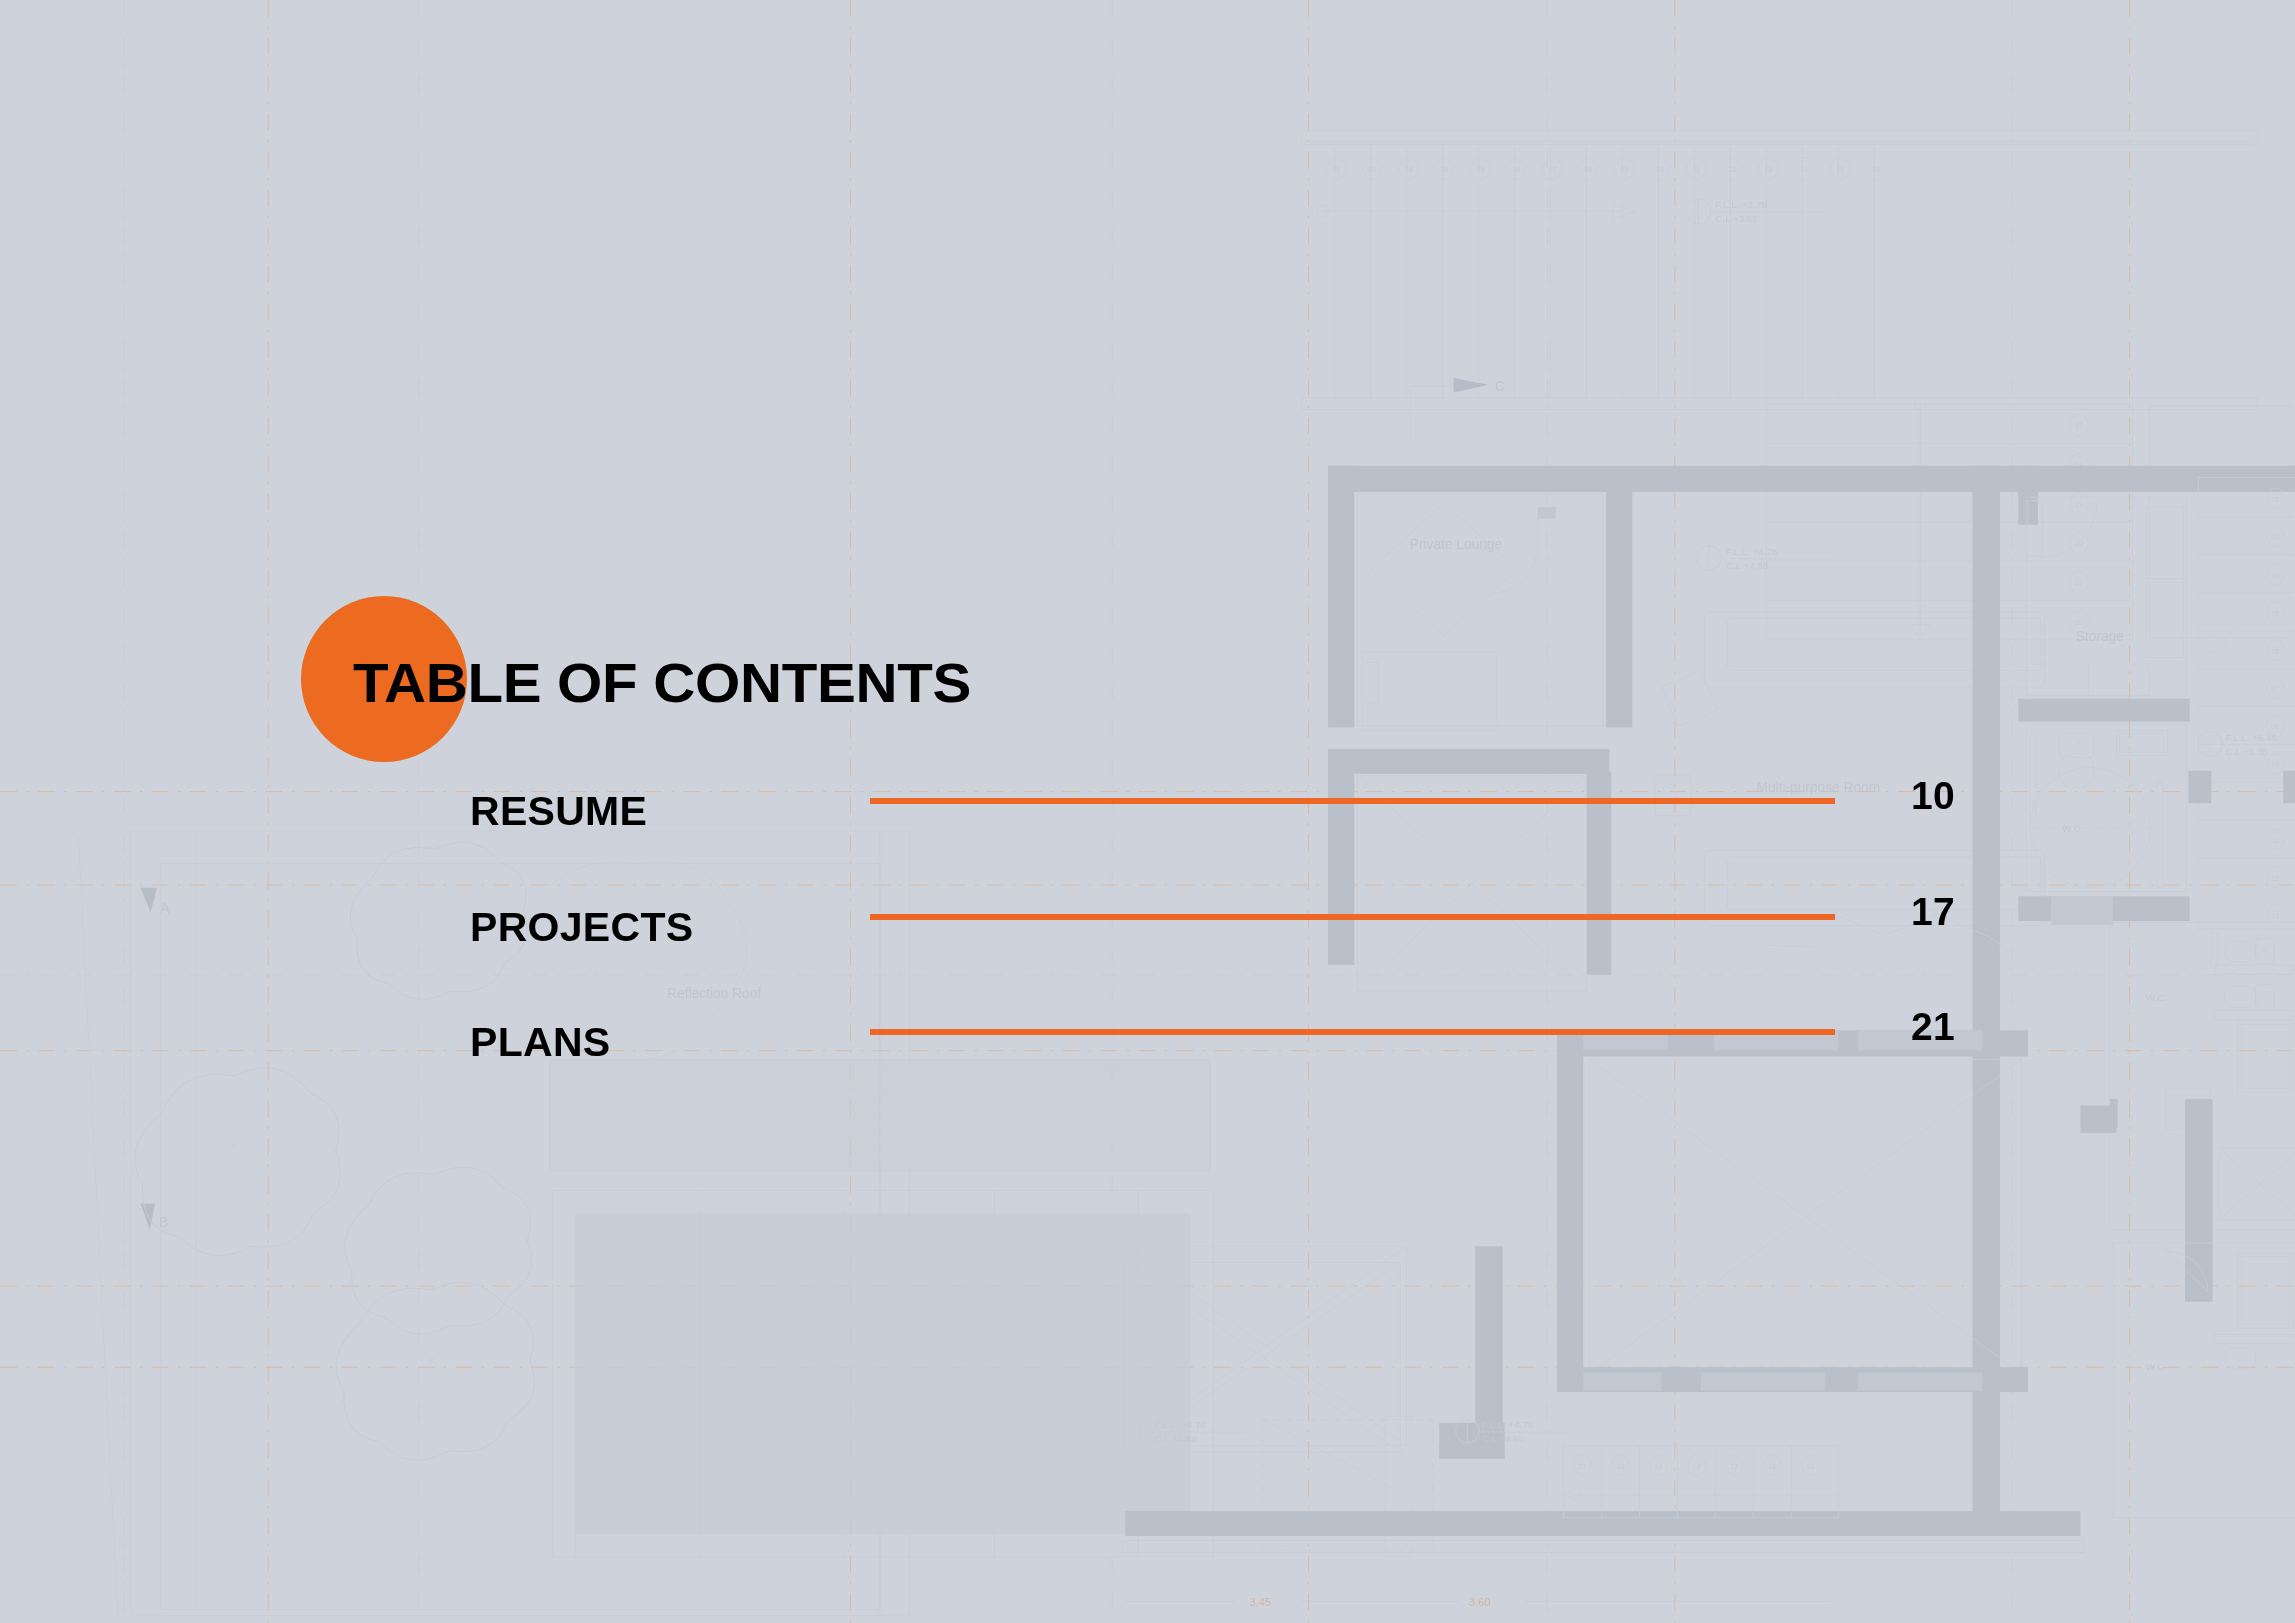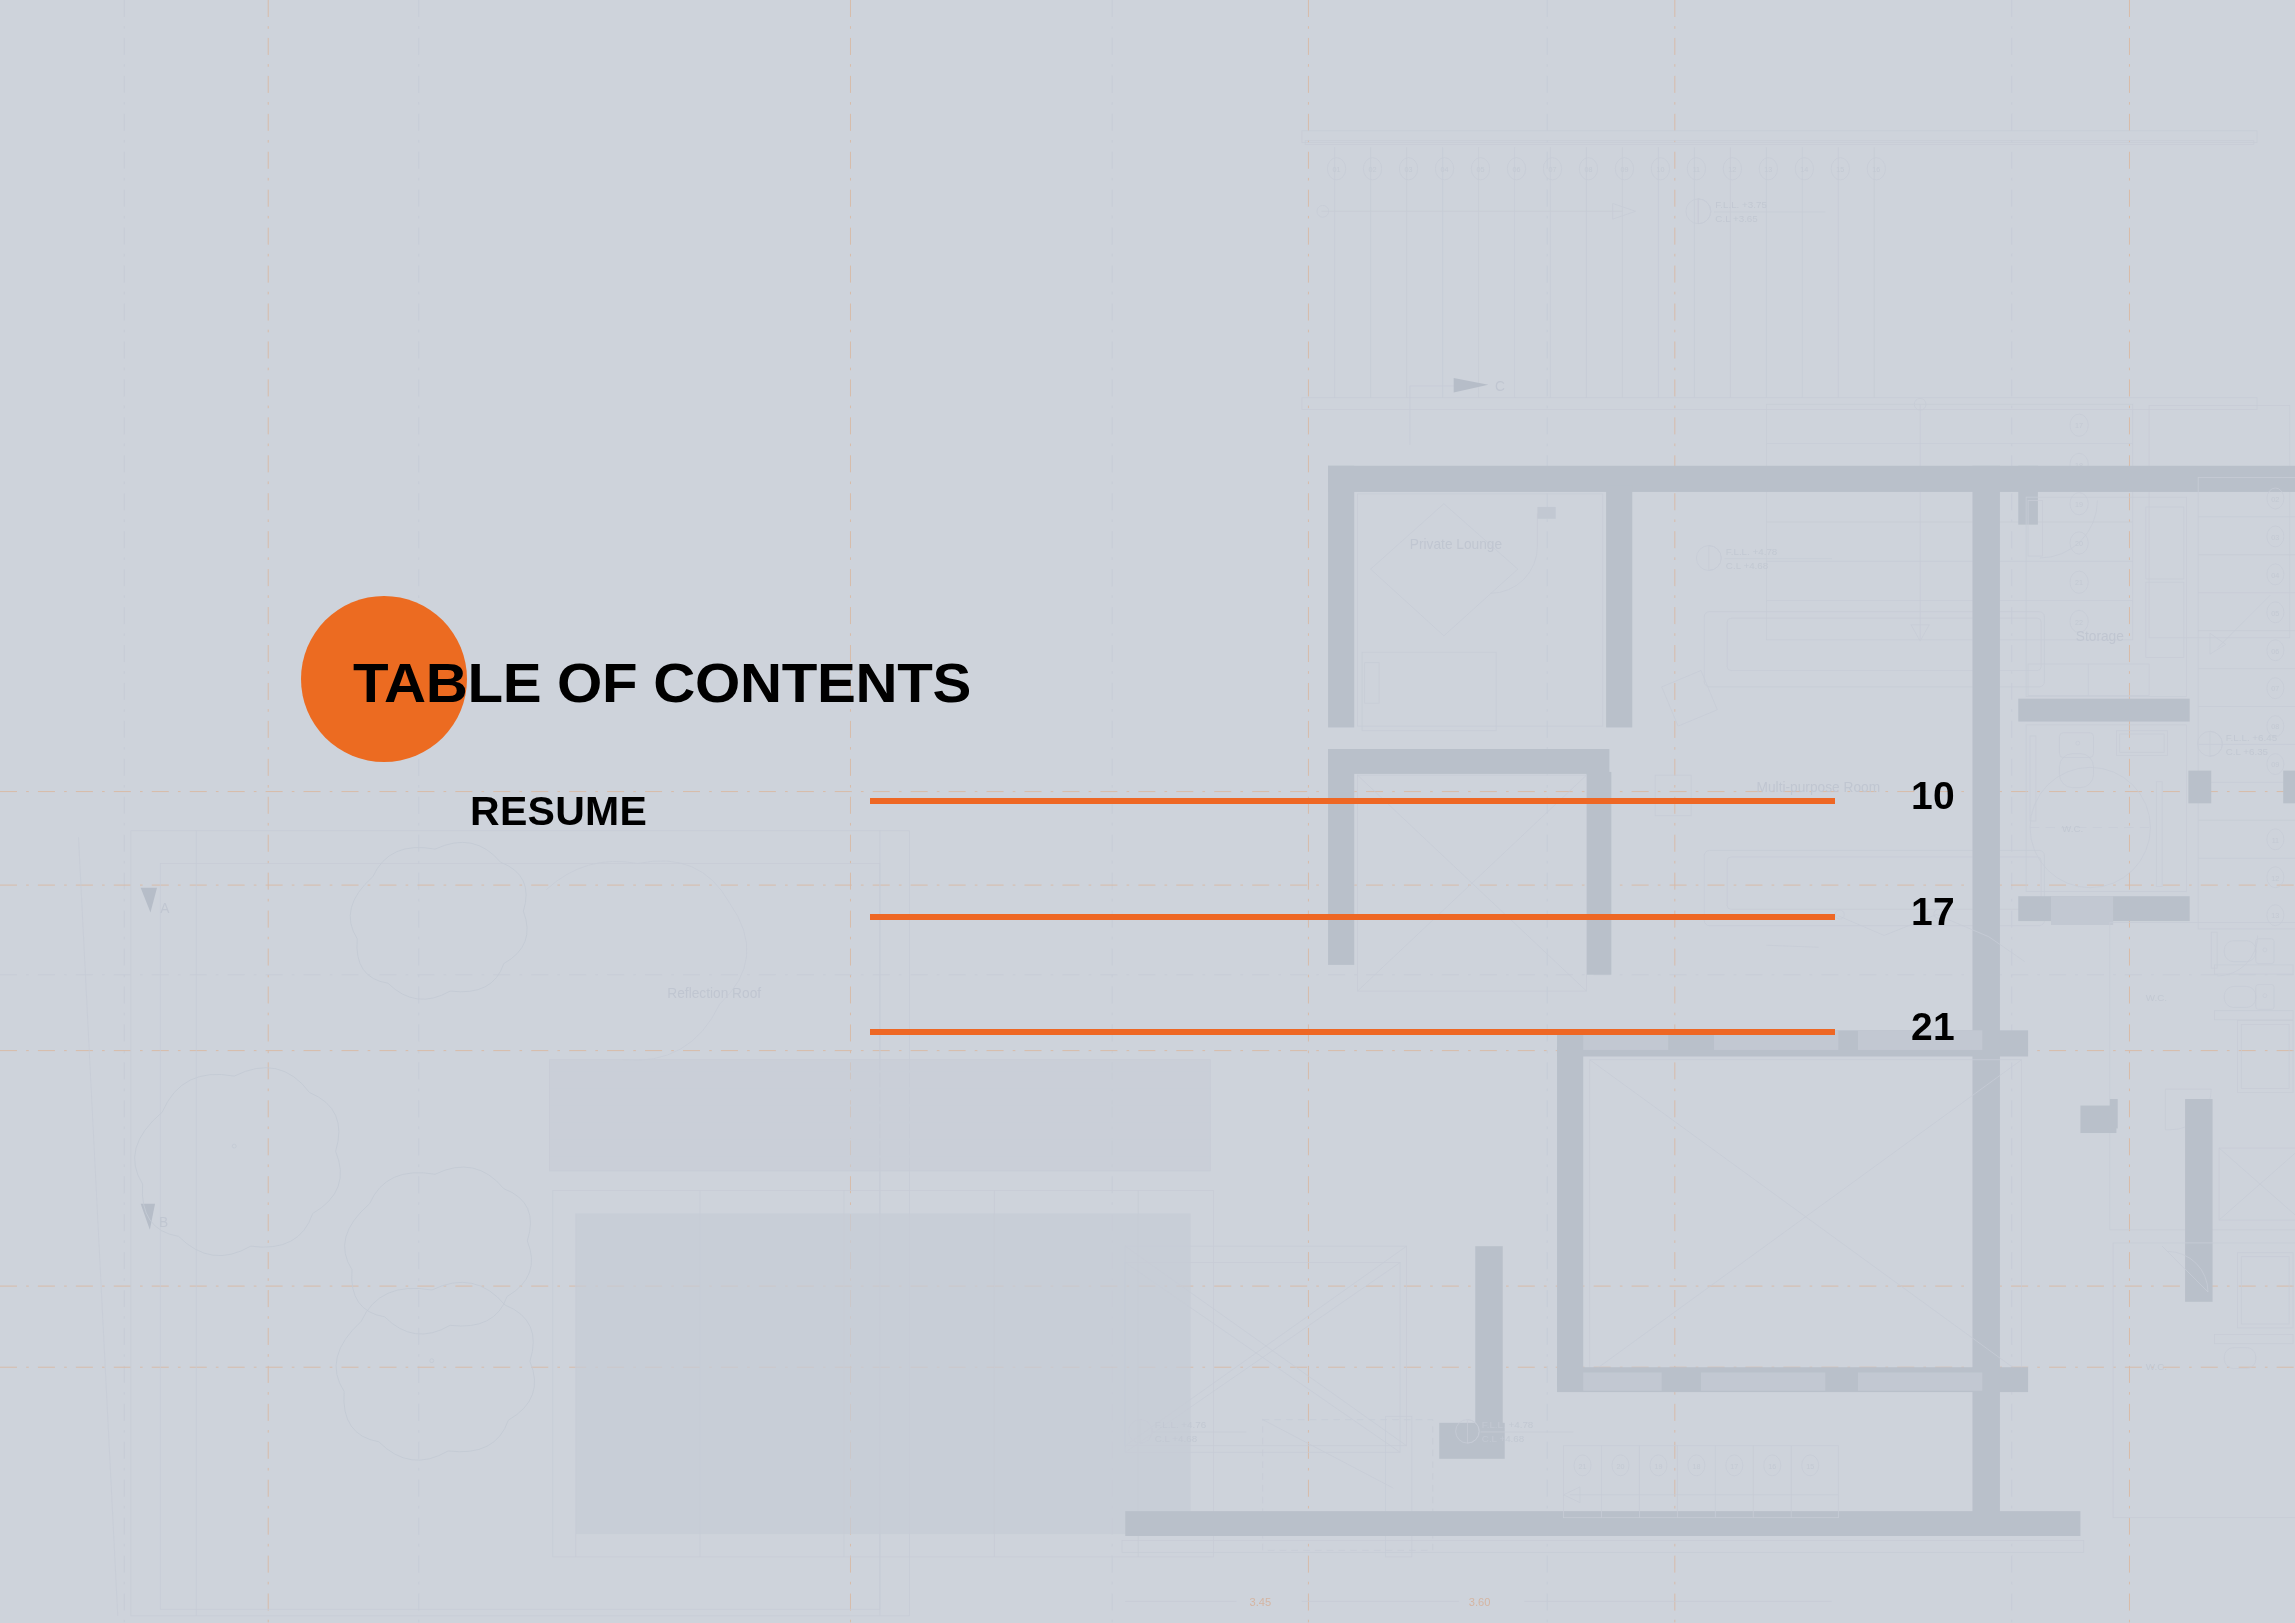--- a/index.html
+++ b/index.html
@@ -577,20 +577,26 @@
 
     <div class="toc-title">TABLE OF CONTENTS</div>
 
     <div class="rule-wrap rule-1"></div>
     <div class="rule-wrap rule-2"></div>
     <div class="rule-wrap rule-3"></div>
 
     <div class="toc-row toc-row-1">
       <span class="row-label">RESUME</span>
     </div>
+    <div class="toc-row toc-row-2">
+      <span class="row-label">PROJECTS</span>
+    </div>
+    <div class="toc-row toc-row-3">
+      <span class="row-label">PLANS</span>
+    </div>
 
     <div class="row-page page-1">10</div>
     <div class="row-page page-2">17</div>
     <div class="row-page page-3">21</div>
 
   </div>
 </div>
 
 
 </body></html>

